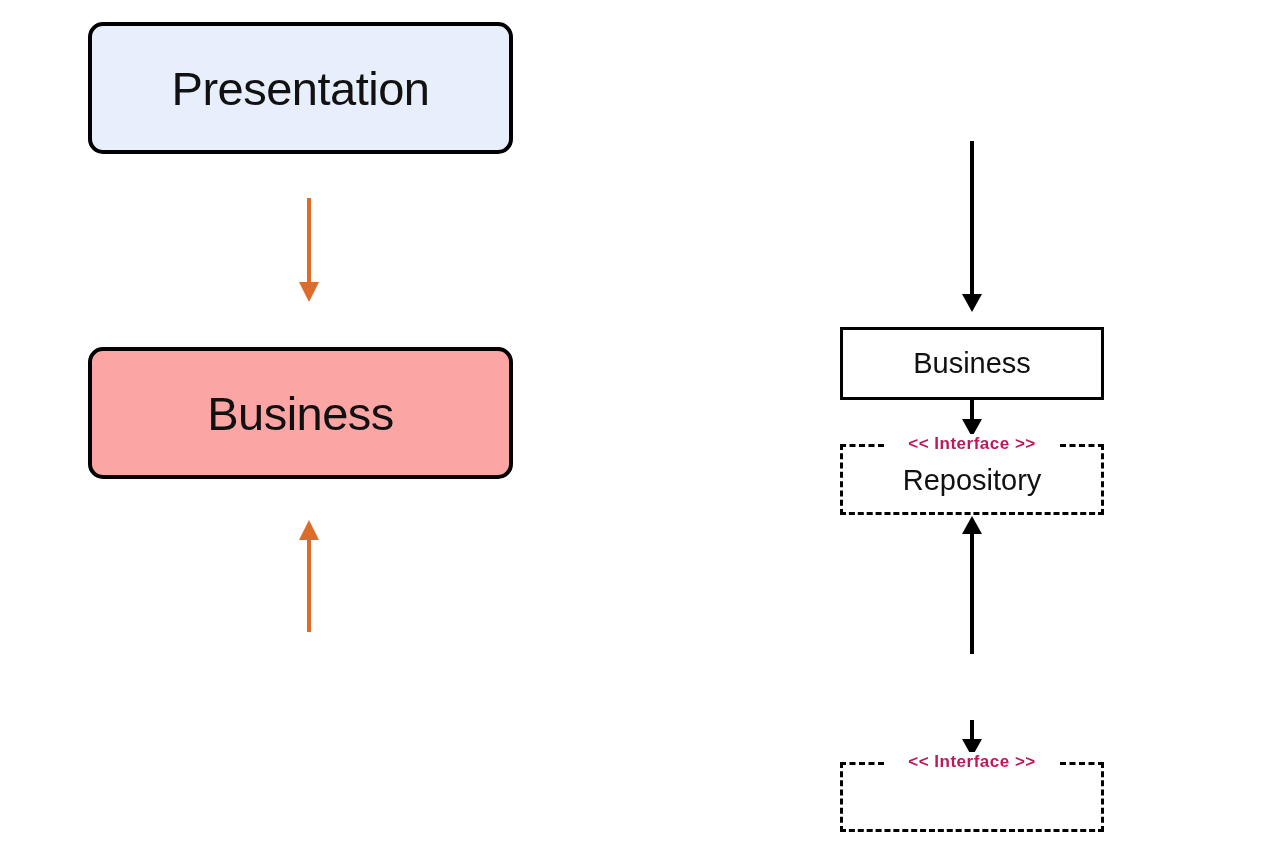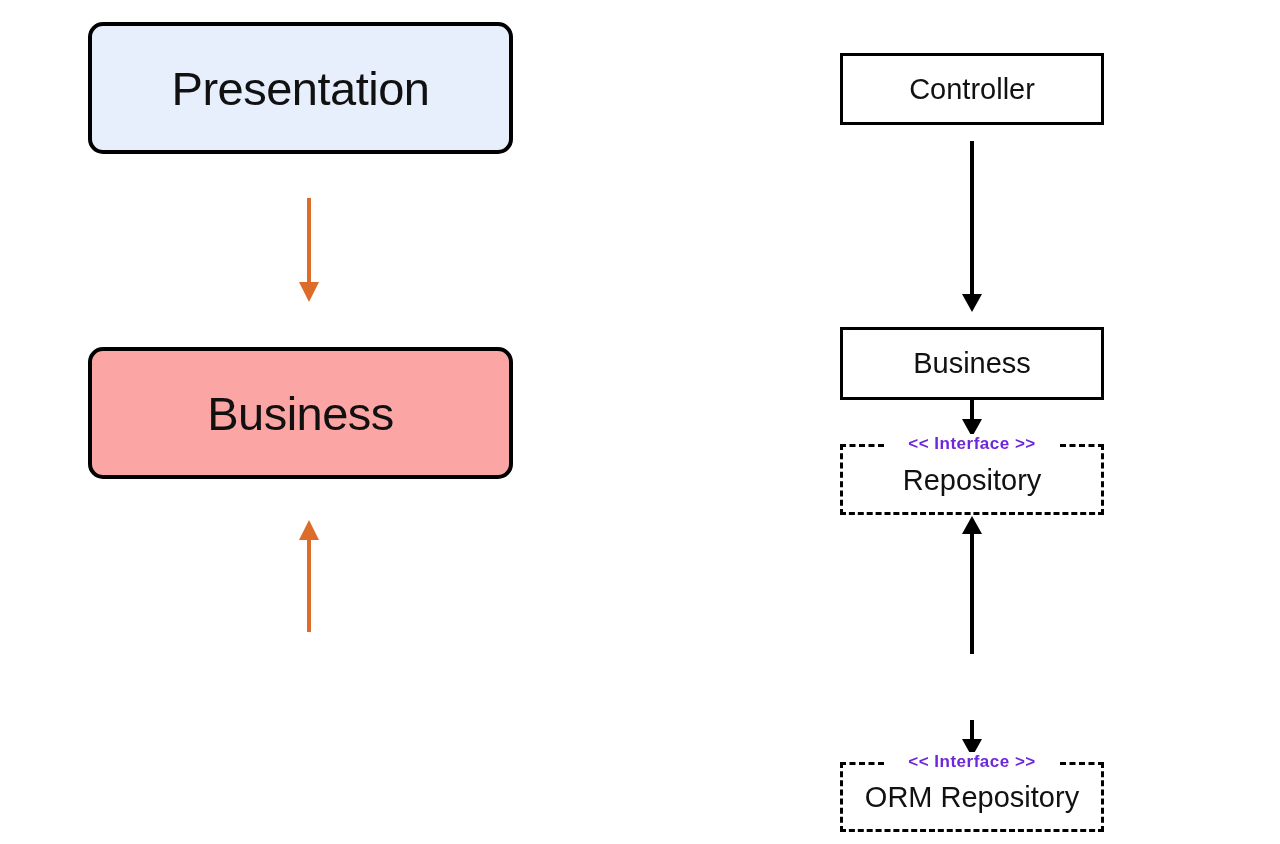--- a/index.html
+++ b/index.html
@@ -148,21 +148,21 @@
   .iface-stereotype {
     position: absolute;
     top: 0;
     left: 50%;
     transform: translateX(-50%);
     background: #ffffff;
     padding: 0 6px;
     font-family: "Liberation Sans", sans-serif;
     font-size: 17px;
     font-weight: 700;
-    color: #6d28d9;
+    color: #be185d;
     line-height: 20px;
     white-space: nowrap;
     letter-spacing: 0.5px;
   }
   .iface-name {
     position: absolute;
     left: 0;
     right: 0;
     text-align: center;
     font-family: "Liberation Sans", sans-serif;
@@ -233,23 +233,20 @@
   <div id="box-business" class="layer-box" style="background:#fca5a5;">
     <span class="layer-label">Business</span>
   </div>
 
   <div id="arrow-ds-to-biz" class="arrow-orange">
     <span class="head"></span>
     <span class="shaft"></span>
   </div>
 
 
-  <div id="box-controller" class="comp-box">
-    <span class="comp-label">Controller</span>
-  </div>
 
   <div id="arrow-ctrl-to-svc" class="arrow-black down">
     <span class="shaft"></span>
     <span class="head"></span>
   </div>
 
   <div id="box-service" class="comp-box">
     <span class="comp-label">Business</span>
   </div>
 
@@ -275,16 +272,15 @@
   <div id="arrow-impl-to-orm" class="arrow-black down">
     <span class="shaft"></span>
     <span class="head"></span>
   </div>
 
   <div id="box-orm-repository" class="iface-box">
     <span class="iface-border"></span>
     <span class="iface-top-left"></span>
     <span class="iface-top-right"></span>
     <span class="iface-stereotype">&lt;&lt; Interface &gt;&gt;</span>
-    <span class="iface-name">ORM Repository</span>
   </div>
 
 </div>
 
 </body></html>

